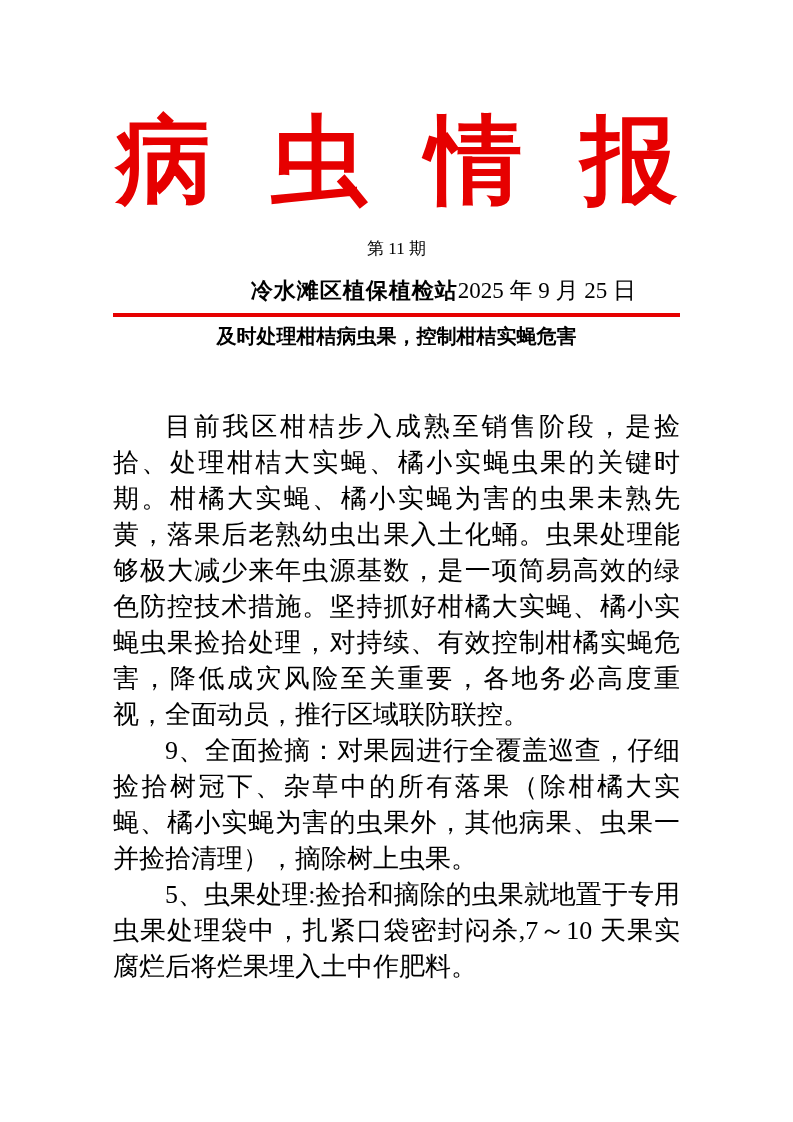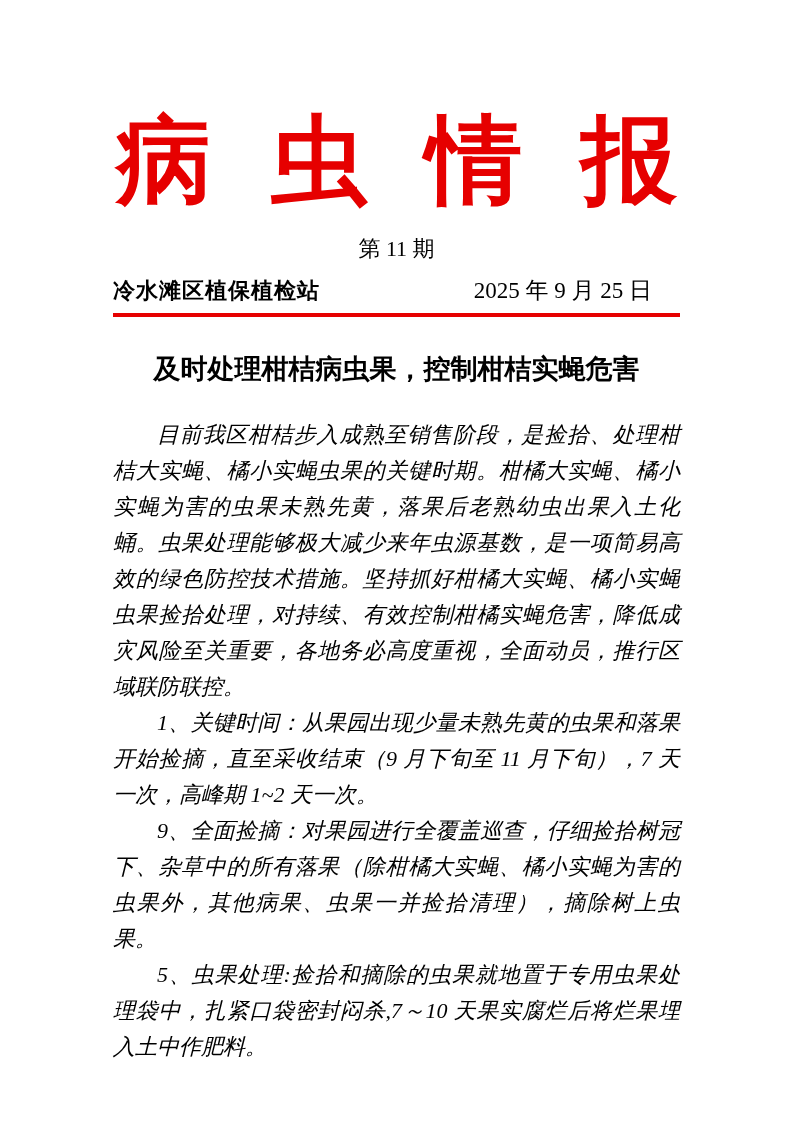--- a/index.html
+++ b/index.html
@@ -30,60 +30,59 @@
     color: #e60000;
     font-family: "Liberation Sans", "DejaVu Sans", sans-serif;
     font-weight: 900;
     font-size: 96px;
     line-height: 1.05;
     white-space: nowrap;
   }
   .issue-line {
     margin-top: 26px;
     text-align: center;
-    font-size: 22px;
+    font-size: 17px;
     line-height: 24px;
   }
   .header-row {
     margin-top: 18px;
     display: flex;
-    justify-content: space-between;
+    justify-content: flex-end;
     align-items: baseline;
     line-height: 24px;
   }
   .org-name {
     font-family: "Liberation Sans", "DejaVu Sans", sans-serif;
     font-weight: 700;
     font-size: 22px;
     letter-spacing: 1px;
   }
   .report-date {
     font-size: 23px;
-    margin-right: 28px;
+    margin-right: 44px;
   }
   .red-rule {
     margin-top: 10px;
     height: 4px;
     background: #e60000;
   }
   .headline {
-    margin-top: 35px;
+    margin-top: 2px;
     text-align: center;
     font-family: "Liberation Sans", "DejaVu Sans", sans-serif;
     font-weight: 700;
-    font-size: 27px;
+    font-size: 20px;
     line-height: 34px;
     white-space: nowrap;
   }
   .body-text {
-    margin-top: 31px;
-    font-size: 22px;
+    margin-top: 56px;
+    font-size: 26px;
     line-height: 36px;
     text-align: justify;
-    font-style: italic;
   }
   .body-text p {
     margin: 0;
     text-indent: 2em;
   }
 </style>
 </head>
 <body>
 
 <div class="page">
@@ -102,19 +101,18 @@
       <span class="org-name">冷水滩区植保植检站</span>
       <span class="report-date">2025 年 9 月 25 日</span>
     </div>
 
     <div class="red-rule"></div>
 
     <div class="headline">及时处理柑桔病虫果，控制柑桔实蝇危害</div>
 
     <div class="body-text">
       <p>目前我区柑桔步入成熟至销售阶段，是捡拾、处理柑桔大实蝇、橘小实蝇虫果的关键时期。柑橘大实蝇、橘小实蝇为害的虫果未熟先黄，落果后老熟幼虫出果入土化蛹。虫果处理能够极大减少来年虫源基数，是一项简易高效的绿色防控技术措施。坚持抓好柑橘大实蝇、橘小实蝇虫果捡拾处理，对持续、有效控制柑橘实蝇危害，降低成灾风险至关重要，各地务必高度重视，全面动员，推行区域联防联控。</p>
-      <p>1、关键时间：从果园出现少量未熟先黄的虫果和落果开始捡摘，直至采收结束（9 月下旬至 11 月下旬），7 天一次，高峰期 1~2 天一次。</p>
       <p>9、全面捡摘：对果园进行全覆盖巡查，仔细捡拾树冠下、杂草中的所有落果（除柑橘大实蝇、橘小实蝇为害的虫果外，其他病果、虫果一并捡拾清理），摘除树上虫果。</p>
       <p>5、虫果处理:捡拾和摘除的虫果就地置于专用虫果处理袋中，扎紧口袋密封闷杀,7～10 天果实腐烂后将烂果埋入土中作肥料。</p>
     </div>
 
   </div>
 </div>
 
 </body></html>

